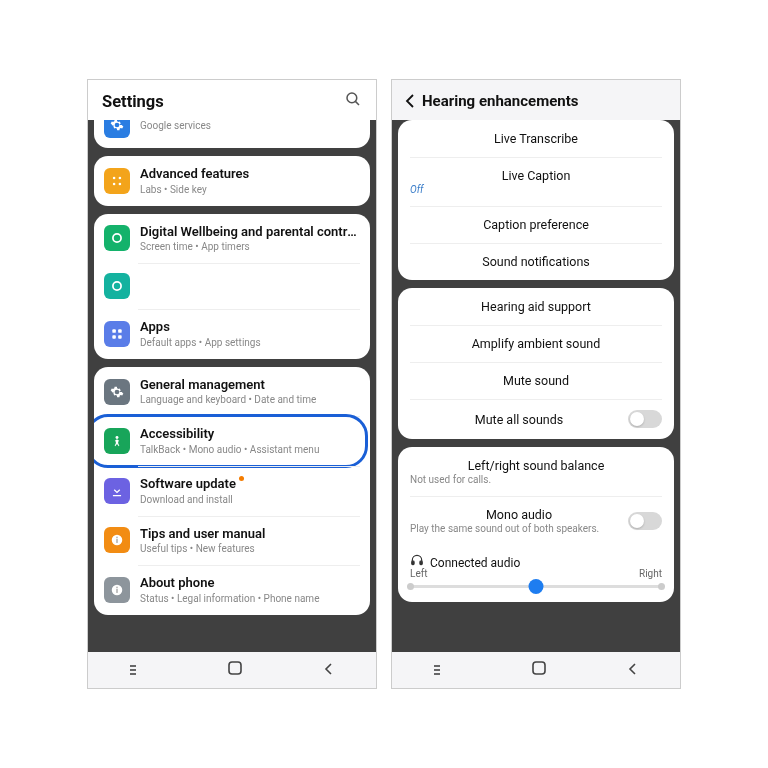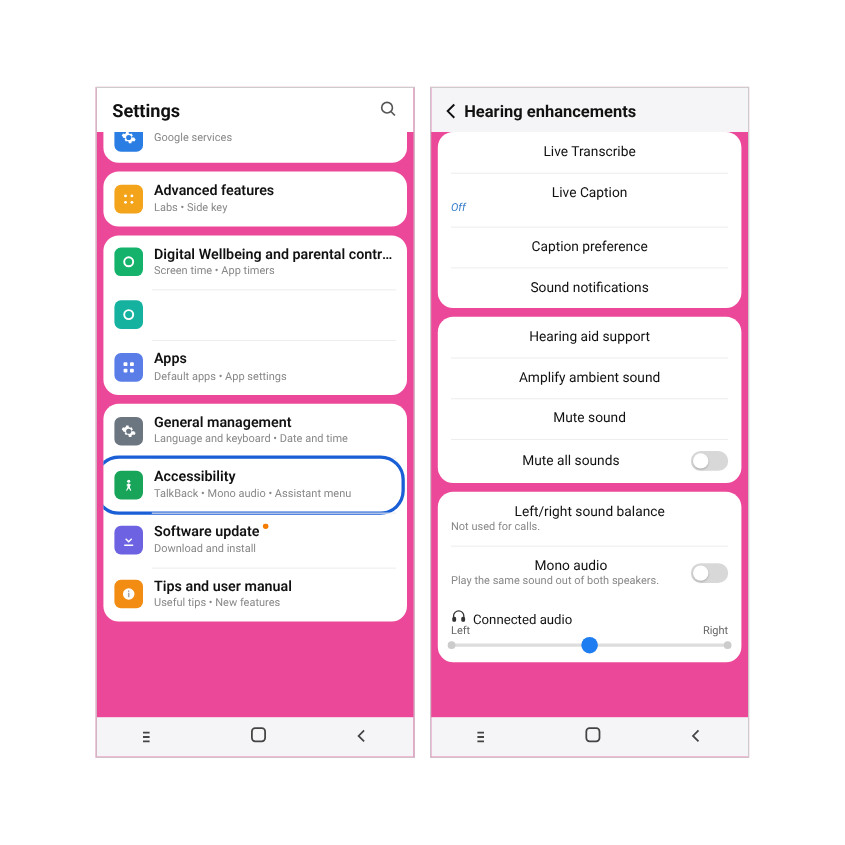--- a/index.html
+++ b/index.html
@@ -10,21 +10,21 @@
     font-family: -apple-system, "Roboto", "Segoe UI", sans-serif;
     display: flex;
     justify-content: center;
     align-items: center;
     gap: 14px;
   }
   .phone {
     width: 290px;
     height: 610px;
     border: 1px solid #ccc;
-    background: #ec4899;
+    background: #404040;
     display: flex;
     flex-direction: column;
     position: relative;
     overflow: hidden;
   }
   .phone-content {
     flex: 1;
     overflow: hidden;
     display: flex;
     flex-direction: column;
@@ -356,20 +356,33 @@
             <span class="icon-wrap" style="background:#f28c13">
               <svg width="14" height="14" viewBox="0 0 24 24">
                 <circle cx="12" cy="12" r="9" fill="#fff"></circle>
                 <rect x="10.8" y="10" width="2.4" height="7" fill="currentColor" style="fill:rgba(0,0,0,.35)"></rect>
                 <circle cx="12" cy="7.5" r="1.3" style="fill:rgba(0,0,0,.35)"></circle>
               </svg>
             </span>
             <div class="item-text">
               <div class="item-title">Tips and user manual</div>
               <div class="item-sub">Useful tips  •  New features</div>
+            </div>
+          </div>
+          <div class="item">
+            <span class="icon-wrap" style="background:#8d959c">
+              <svg width="14" height="14" viewBox="0 0 24 24">
+                <circle cx="12" cy="12" r="9" fill="#fff"></circle>
+                <rect x="10.8" y="10" width="2.4" height="7" fill="currentColor" style="fill:rgba(0,0,0,.35)"></rect>
+                <circle cx="12" cy="7.5" r="1.3" style="fill:rgba(0,0,0,.35)"></circle>
+              </svg>
+            </span>
+            <div class="item-text">
+              <div class="item-title">About phone</div>
+              <div class="item-sub">Status  •  Legal information  •  Phone name</div>
             </div>
           </div>
         </div>
       </div>
   </div>
   <div class="navbar">
     <span><svg width="20" height="12" viewBox="0 0 20 12">
           <line x1="2" y1="2" x2="8" y2="2" stroke="#444" stroke-width="1.6"></line>
           <line x1="2" y1="6" x2="8" y2="6" stroke="#444" stroke-width="1.6"></line>
           <line x1="2" y1="10" x2="8" y2="10" stroke="#444" stroke-width="1.6"></line>

